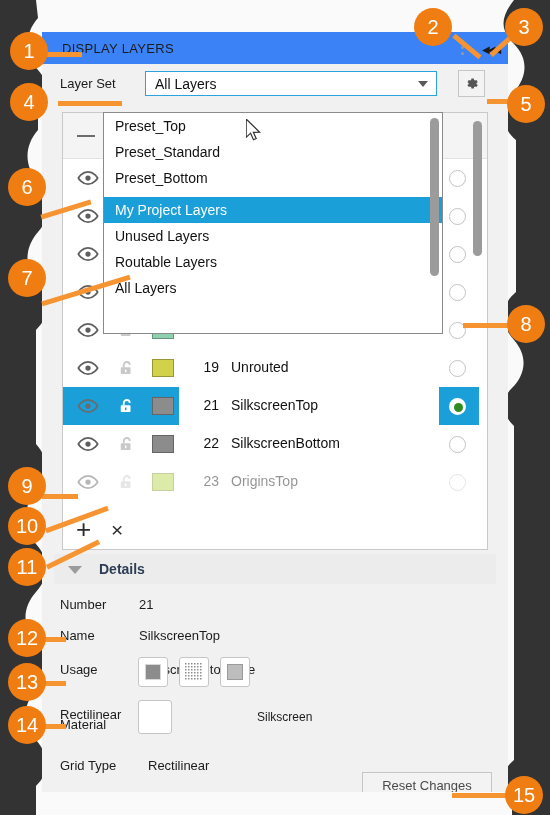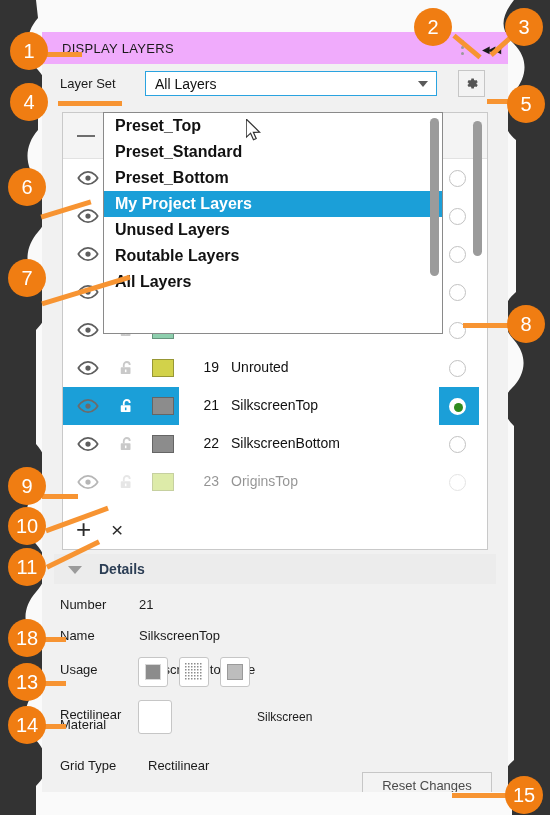--- a/index.html
+++ b/index.html
@@ -15,21 +15,21 @@
   #frame svg{position:absolute;inset:0;}
   
   #panel{
     position:absolute;left:42px;top:32px;width:466px;height:760px;
     background:#f1f1f1;
     overflow:hidden;
   }
   
   .hdr{
     position:absolute;left:0;top:0;width:466px;height:32px;
-    background:#f0abfc;border-bottom:2px solid #14b8a6;
+    background:#3b82f6;border-bottom:2px solid #14b8a6;
   }
   .hdr-title{
     position:absolute;left:20px;top:9px;
     font-size:13px;color:#1b1b1b;letter-spacing:.3px;
   }
   .hdr-dots{position:absolute;left:419px;top:8px;width:4px;}
   .hdr-dots i{display:block;width:3px;height:3px;border-radius:50%;
     background:#9a9a9a;margin-bottom:3px;}
   .hdr-arrows{position:absolute;left:440px;top:12px;
     font-size:10px;color:#1b1b1b;letter-spacing:-2px;}
@@ -102,22 +102,22 @@
     background:#fff;border:1px solid #c6c6c6;border-radius:3px;box-sizing:border-box;}
   .matname{position:absolute;left:215px;top:678px;font-size:12px;color:#1b1b1b;}
   .resetbtn{position:absolute;left:320px;top:740px;width:130px;height:26px;
     background:#f3f3f3;border:1px solid #c6c6c6;box-sizing:border-box;
     font-size:13px;color:#4a4a4a;display:flex;align-items:center;justify-content:center;}
   
   .dd{
     position:absolute;left:103px;top:112px;width:340px;height:222px;
     background:#ffffff;border:1px solid #8a8a8a;box-sizing:border-box;z-index:40;
   }
-  .ddi{height:26px;line-height:26px;padding-left:11px;font-size:16px;color:#111;font-weight:bold;}
-  .ddi.sel{background:#1b9fd8;color:#fff;}
+  .ddi{height:26px;line-height:26px;padding-left:11px;font-size:14px;color:#111;}
+  .ddi.sel{background:#1b9fd8;color:#fff;margin-top:6px;}
   .dd-sb{position:absolute;right:3px;top:5px;width:9px;height:158px;
     border-radius:5px;background:#9b9b9b;}
   .cursor{position:absolute;left:246px;top:119px;width:15px;height:22px;z-index:45;}
   
   .badge{position:absolute;width:38px;height:38px;border-radius:50%;
     background:#f07d12;color:#fff;font-size:20px;
     display:flex;align-items:center;justify-content:center;z-index:60;}
   .lead{position:absolute;background:#f79432;height:5px;z-index:55;}
 </style>
 </head>
@@ -443,17 +443,17 @@
     <div class="badge" style="left: 414px; top: 8px;">2</div>
     <div class="badge" style="left: 505px; top: 8px;">3</div>
     <div class="badge" style="left: 10px; top: 83px;">4</div>
     <div class="badge" style="left: 507px; top: 85px;">5</div>
     <div class="badge" style="left: 8px; top: 168px;">6</div>
     <div class="badge" style="left: 8px; top: 259px;">7</div>
     <div class="badge" style="left: 507px; top: 305px;">8</div>
     <div class="badge" style="left: 8px; top: 467px;">9</div>
     <div class="badge" style="left: 8px; top: 507px;">10</div>
     <div class="badge" style="left: 8px; top: 548px;">11</div>
-    <div class="badge" style="left: 8px; top: 619px;">18</div>
+    <div class="badge" style="left: 8px; top: 619px;">12</div>
     <div class="badge" style="left: 8px; top: 663px;">13</div>
     <div class="badge" style="left: 8px; top: 706px;">14</div>
     <div class="badge" style="left: 505px; top: 776px;">15</div>
   </div>
 
 </body></html>

